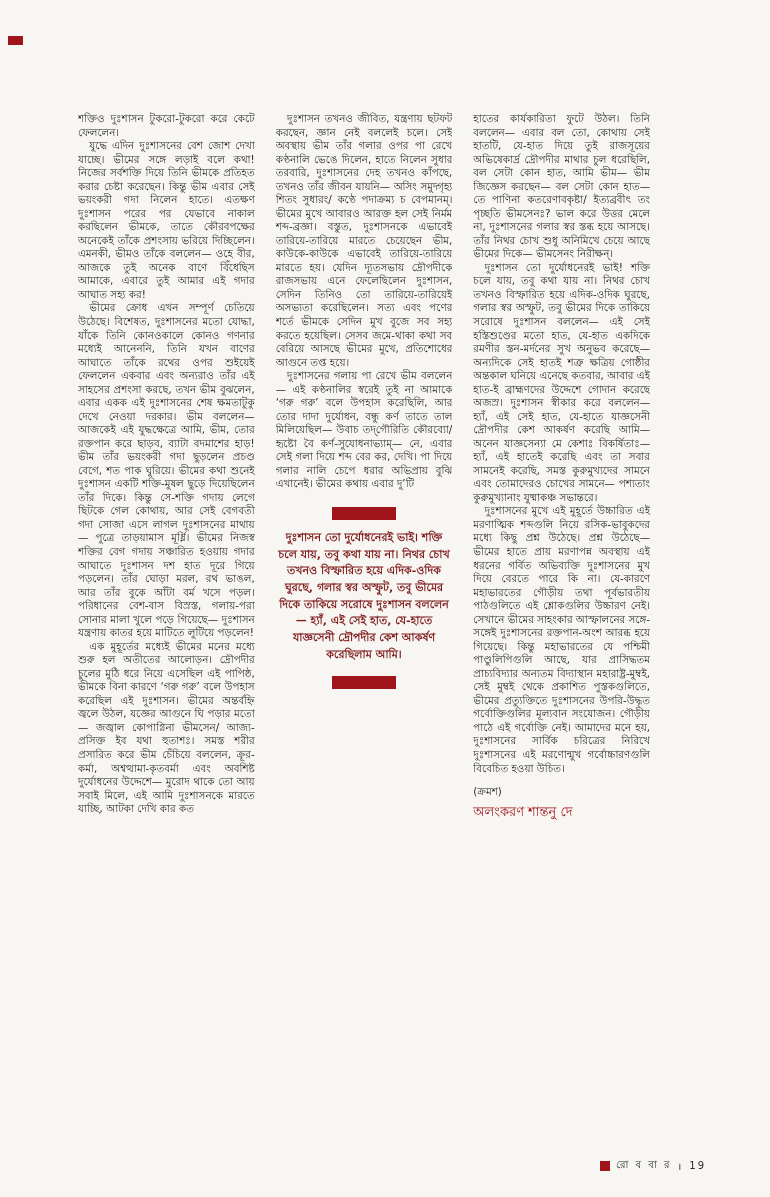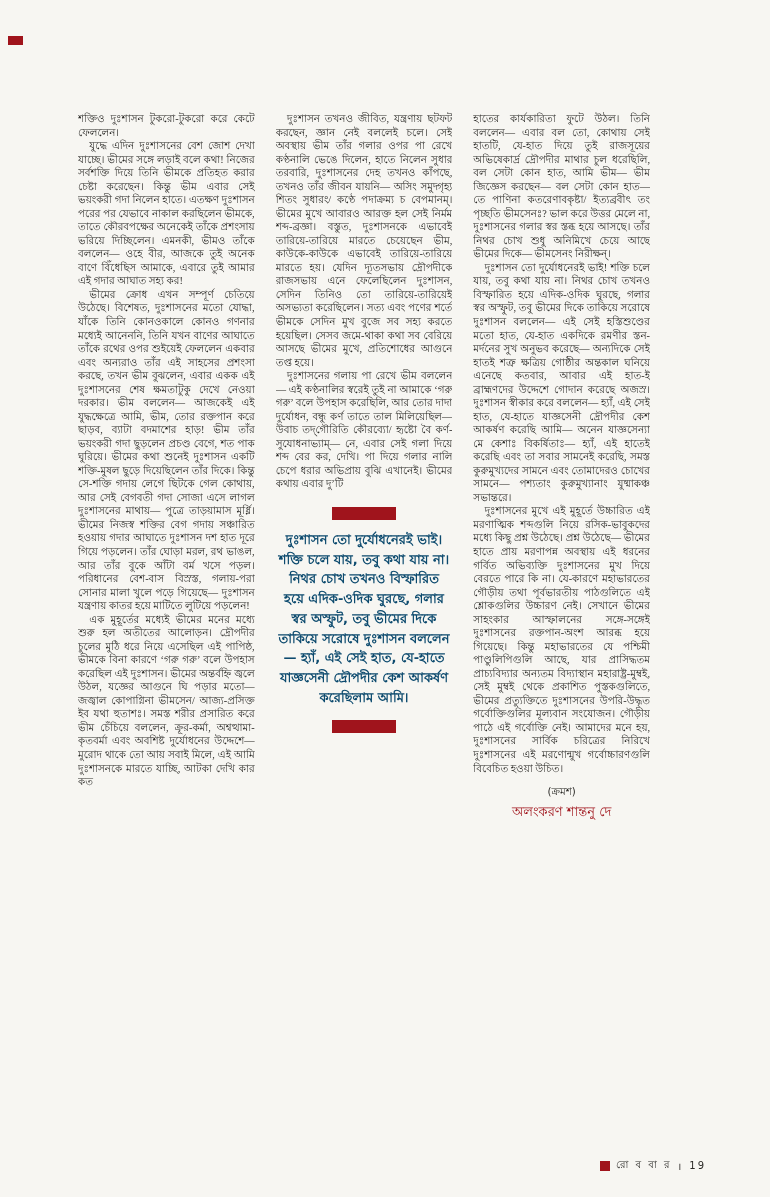--- a/index.html
+++ b/index.html
@@ -25,42 +25,42 @@
     display: flex; gap: 21px;
   }
   .column {
     width: 177px; height: 1052px;
     overflow: hidden;
     font-size: 10.3px;
     line-height: 1.315;
     text-align: justify;
     color: #2b2a27;
   }
-  .column p { text-indent: 1.1em; font-family: Liberation Serif, serif; }
+  .column p { text-indent: 1.1em; }
   .column p.no-indent { text-indent: 0; }
 
   .pull-quote-block {
     margin-top: 14px;
     padding: 2px 2px 0 2px;
     text-align: center;
   }
   .rule {
     width: 64px; height: 13px;
     margin: 0 auto 10px auto;
   }
   .rule.bottom { margin: 12px auto 0 auto; }
   .pull-quote-text {
-    font-size: 13px;
+    font-size: 11px;
     font-weight: bold;
     line-height: 1.52;
-    color: #0c4a6e;
+    color: #7f1d1d;
     text-align: center;
   }
 
-  .endnotes { margin-top: 10px; text-align: center; }
+  .endnotes { margin-top: 10px; text-align: left; }
   .continuation { font-size: 10.3px; color: #2b2a27; }
   .credit { font-size: 13px; margin-top: 4px; font-weight: normal; }
 
   .footer {
     position: absolute; top: 1157px; right: 64px;
     display: flex; align-items: center; gap: 6px;
   }
   .footer-square { width: 10px; height: 10px; }
   .footer-text {
     font-size: 10px; letter-spacing: 2px; color: #2b2a27;

